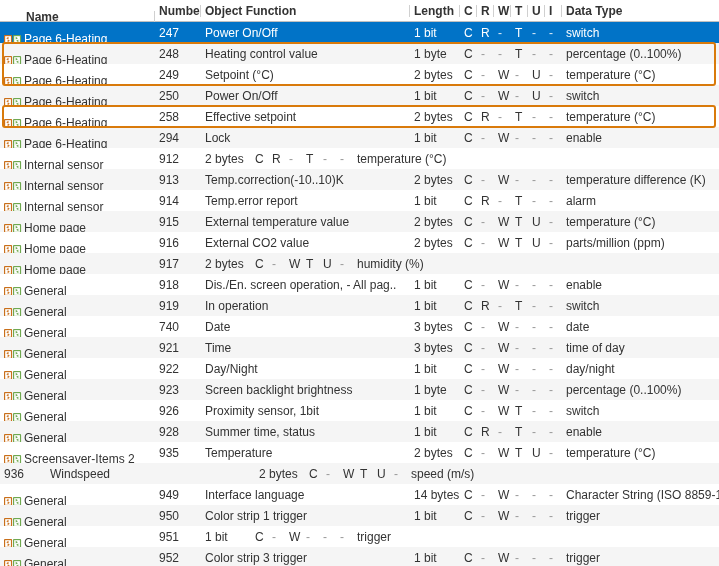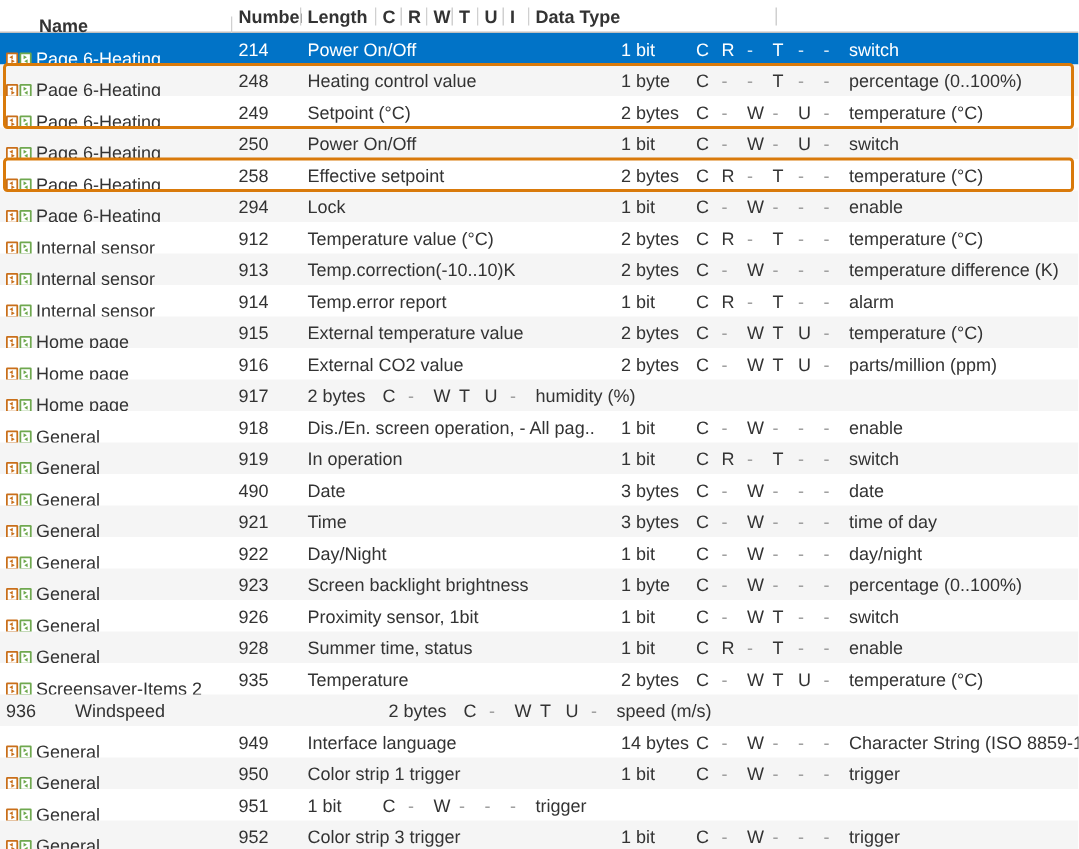--- a/index.html
+++ b/index.html
@@ -86,20 +86,21 @@
   <div class="highlight-box box1"></div>
   <div class="highlight-box box2"></div>
 
   <div class="table">
     <div class="header">
       <div class="cell c-name">
           <span style="width:20px;display:inline-block"></span>
           <span>Name</span>
         </div>
       <div class="cell c-num"><span>Number</span></div>
+      <div class="cell c-func">Object Function</div>
       <div class="cell c-len">Length</div>
       <div class="cell c-flag">C</div>
       <div class="cell c-flag">R</div>
       <div class="cell c-flag">W</div>
       <div class="cell c-flag">T</div>
       <div class="cell c-flag">U</div>
       <div class="cell c-flag">I</div>
       <div class="cell c-data">Data Type</div>
     </div>
     <div id="rows">
@@ -112,21 +113,21 @@
                 <path d="M2.5 4.5 L5 3 L5 6 Z" fill="#c96f1a"></path>
                 <path d="M6.5 7.5 L4 9 L4 6 Z" fill="#c96f1a"></path>
                 <rect x="10" y="1" width="9" height="10" fill="#6fa84f" rx="1"></rect>
                 <rect x="11.3" y="2.3" width="6.4" height="7.4" fill="#fff"></rect>
                 <path d="M13 3 L15.5 4.5 L13 6 Z" fill="#6fa84f"></path>
                 <path d="M16 9 L13.5 7.5 L16 6 Z" fill="#6fa84f"></path>
               </svg>
             </span>
             <span>Page 6-Heating</span>
           </div>
-          <div class="cell c-num">214</div>
+          <div class="cell c-num">247</div>
           <div class="cell c-func">Power On/Off</div>
           <div class="cell c-len">1 bit</div>
           <div class="cell c-flag">C</div>
           <div class="cell c-flag">R</div>
           <div class="cell c-flag flag-dash">-</div>
           <div class="cell c-flag">T</div>
           <div class="cell c-flag flag-dash">-</div>
           <div class="cell c-flag flag-dash">-</div>
           <div class="cell c-data">switch</div>
         </div>
@@ -275,21 +276,20 @@
                 <path d="M6.5 7.5 L4 9 L4 6 Z" fill="#c96f1a"></path>
                 <rect x="10" y="1" width="9" height="10" fill="#6fa84f" rx="1"></rect>
                 <rect x="11.3" y="2.3" width="6.4" height="7.4" fill="#fff"></rect>
                 <path d="M13 3 L15.5 4.5 L13 6 Z" fill="#6fa84f"></path>
                 <path d="M16 9 L13.5 7.5 L16 6 Z" fill="#6fa84f"></path>
               </svg>
             </span>
             <span>Internal sensor</span>
           </div>
           <div class="cell c-num">912</div>
-          <div class="cell c-func">Temperature value (°C)</div>
           <div class="cell c-len">2 bytes</div>
           <div class="cell c-flag">C</div>
           <div class="cell c-flag">R</div>
           <div class="cell c-flag flag-dash">-</div>
           <div class="cell c-flag">T</div>
           <div class="cell c-flag flag-dash">-</div>
           <div class="cell c-flag flag-dash">-</div>
           <div class="cell c-data">temperature (°C)</div>
         </div>
         <div class="row odd">
@@ -489,21 +489,21 @@
                 <path d="M2.5 4.5 L5 3 L5 6 Z" fill="#c96f1a"></path>
                 <path d="M6.5 7.5 L4 9 L4 6 Z" fill="#c96f1a"></path>
                 <rect x="10" y="1" width="9" height="10" fill="#6fa84f" rx="1"></rect>
                 <rect x="11.3" y="2.3" width="6.4" height="7.4" fill="#fff"></rect>
                 <path d="M13 3 L15.5 4.5 L13 6 Z" fill="#6fa84f"></path>
                 <path d="M16 9 L13.5 7.5 L16 6 Z" fill="#6fa84f"></path>
               </svg>
             </span>
             <span>General</span>
           </div>
-          <div class="cell c-num">490</div>
+          <div class="cell c-num">740</div>
           <div class="cell c-func">Date</div>
           <div class="cell c-len">3 bytes</div>
           <div class="cell c-flag">C</div>
           <div class="cell c-flag flag-dash">-</div>
           <div class="cell c-flag">W</div>
           <div class="cell c-flag flag-dash">-</div>
           <div class="cell c-flag flag-dash">-</div>
           <div class="cell c-flag flag-dash">-</div>
           <div class="cell c-data">date</div>
         </div>

